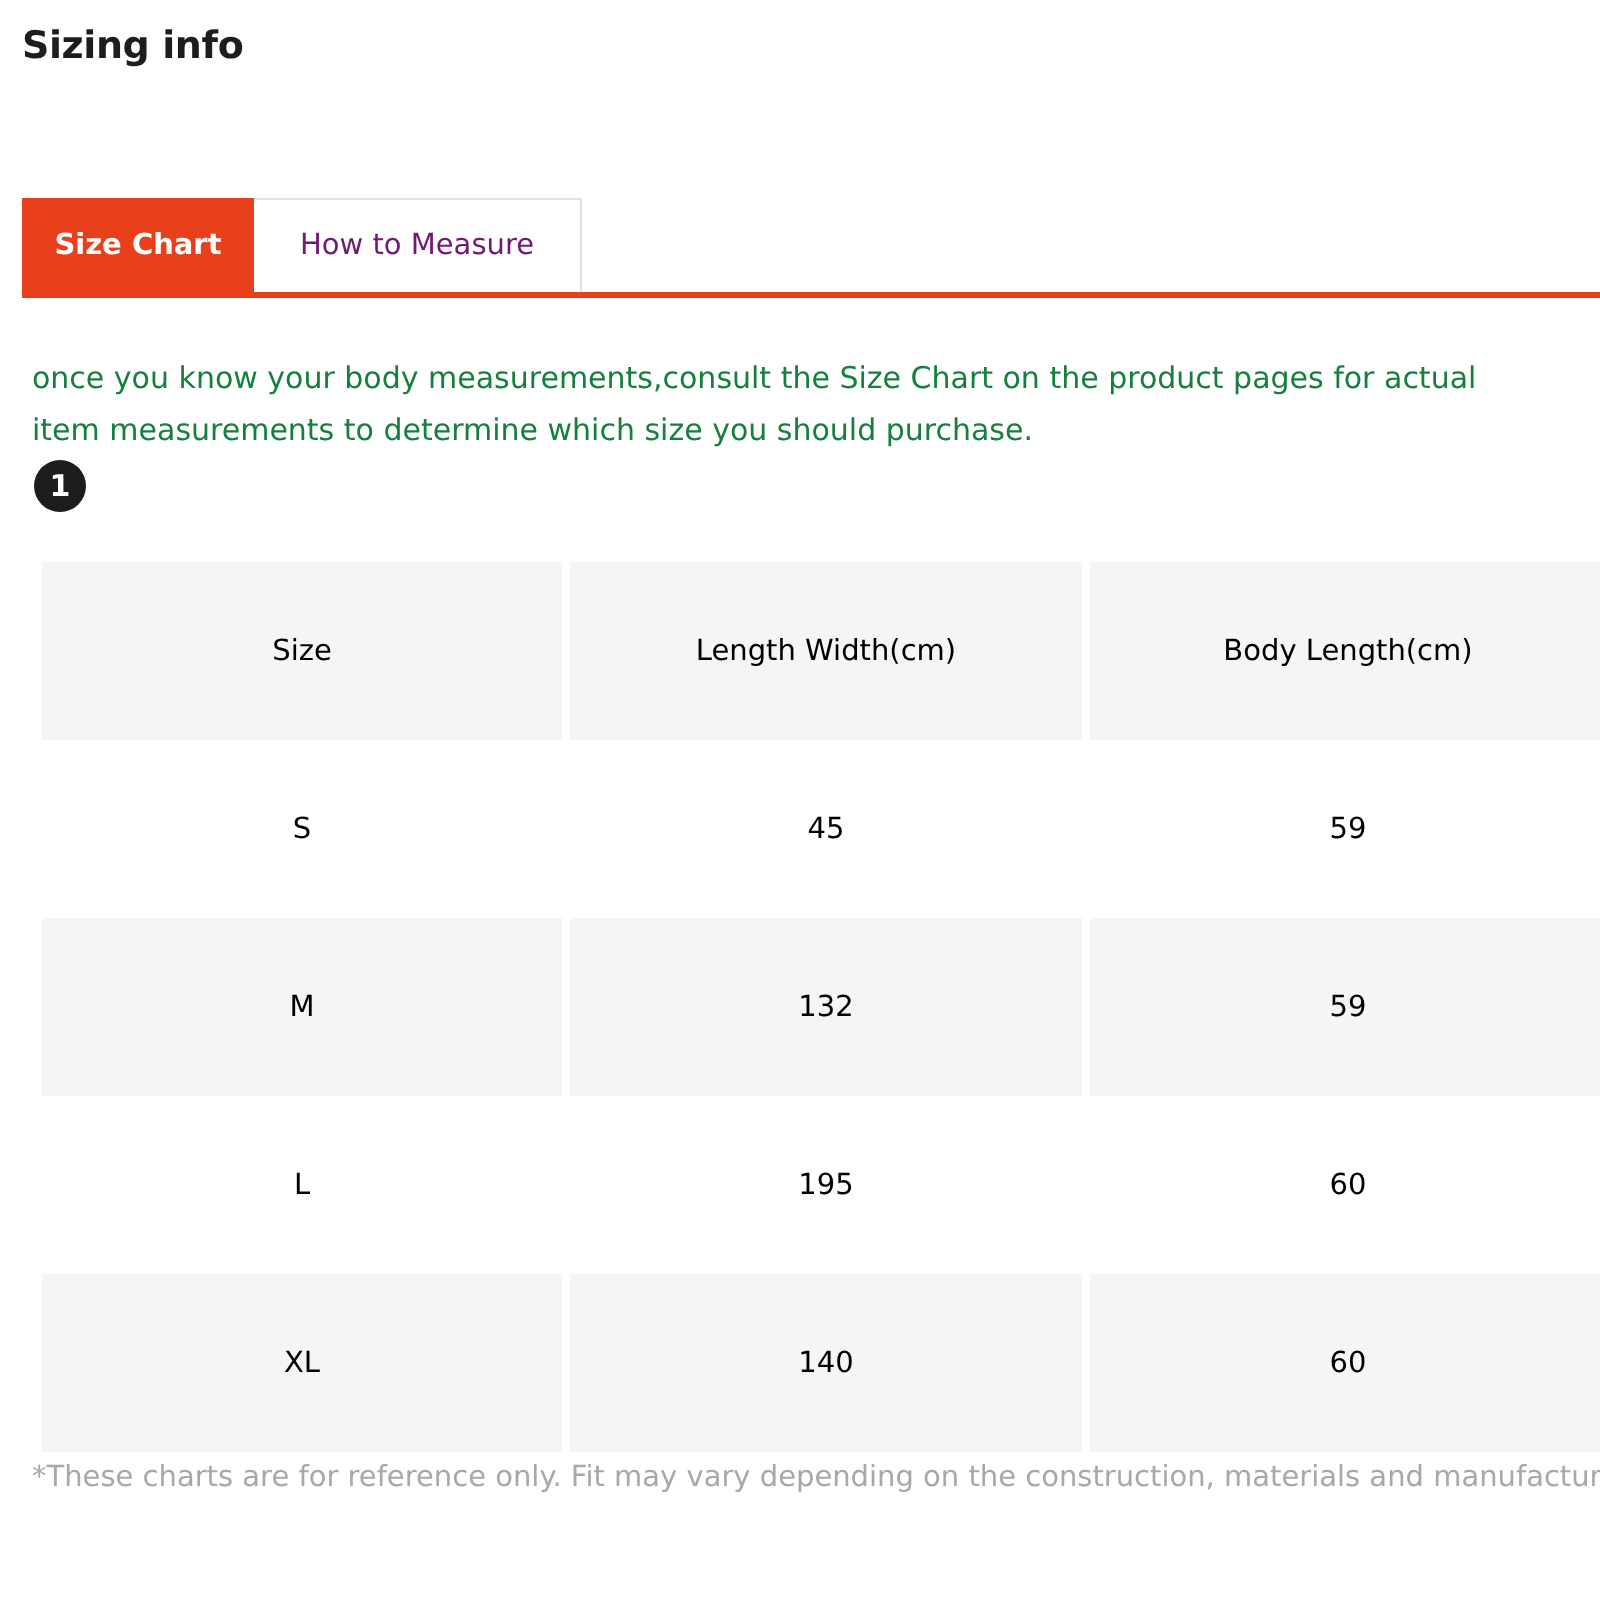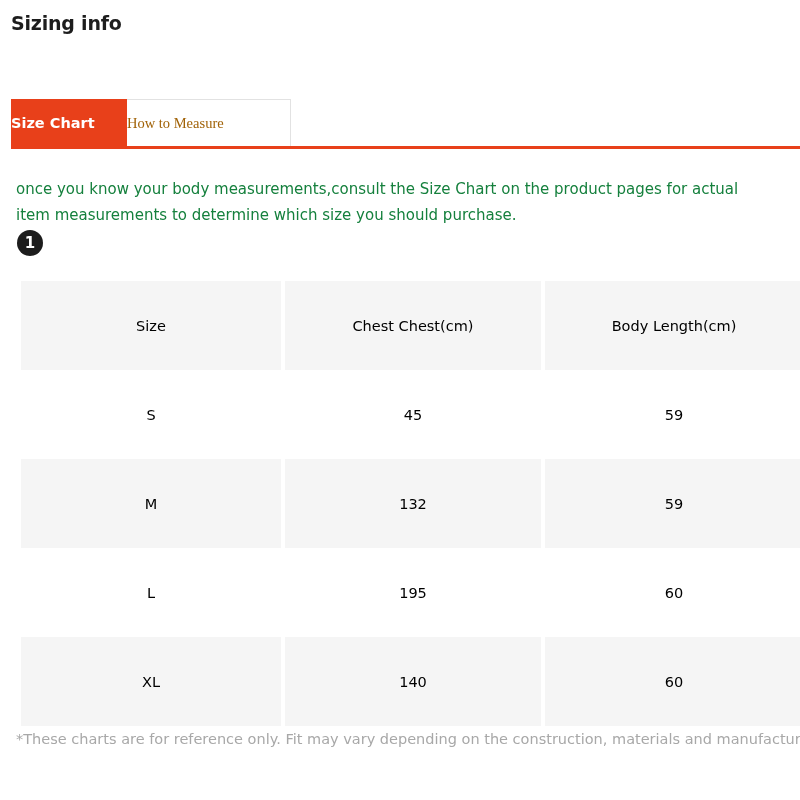--- a/index.html
+++ b/index.html
@@ -51,40 +51,39 @@
     position: absolute;
     left: 11px;
     top: 0;
     height: 49px;
     display: flex;
     align-items: stretch;
   }
   .tab {
     display: flex;
     align-items: center;
-    justify-content: flex-start;
+    justify-content: center;
     font-size: 14.5px;
     line-height: 1;
     cursor: pointer;
     user-select: none;
   }
   .tab.active {
     width: 116px;
     background: #e8401a;
     color: #ffffff;
     font-weight: 600;
   }
   .tab.inactive {
     width: 164px;
     background: #ffffff;
-    color: #a16207;
+    color: #701a75;
     border-top: 1px solid #e2e2e2;
     border-right: 1px solid #e2e2e2;
     border-bottom: 1px solid #ffffff;
-    font-family: Liberation Serif, serif;
   }
 
   
   .intro {
     position: absolute;
     left: 16px;
     top: 176px;
     width: 740px;
     font-size: 15px;
     line-height: 26px;
@@ -174,21 +173,21 @@
 
   <table class="size-table">
     <colgroup>
       <col class="col-size">
       <col class="col-chest">
       <col class="col-length">
     </colgroup>
     <thead>
       <tr>
         <th>Size</th>
-        <th>Chest Chest(cm)</th>
+        <th>Length Width(cm)</th>
         <th>Body Length(cm)</th>
       </tr>
     </thead>
     <tbody>
       <tr class="plain">
         <td>S</td>
         <td>45</td>
         <td>59</td>
       </tr>
       <tr class="shaded">

